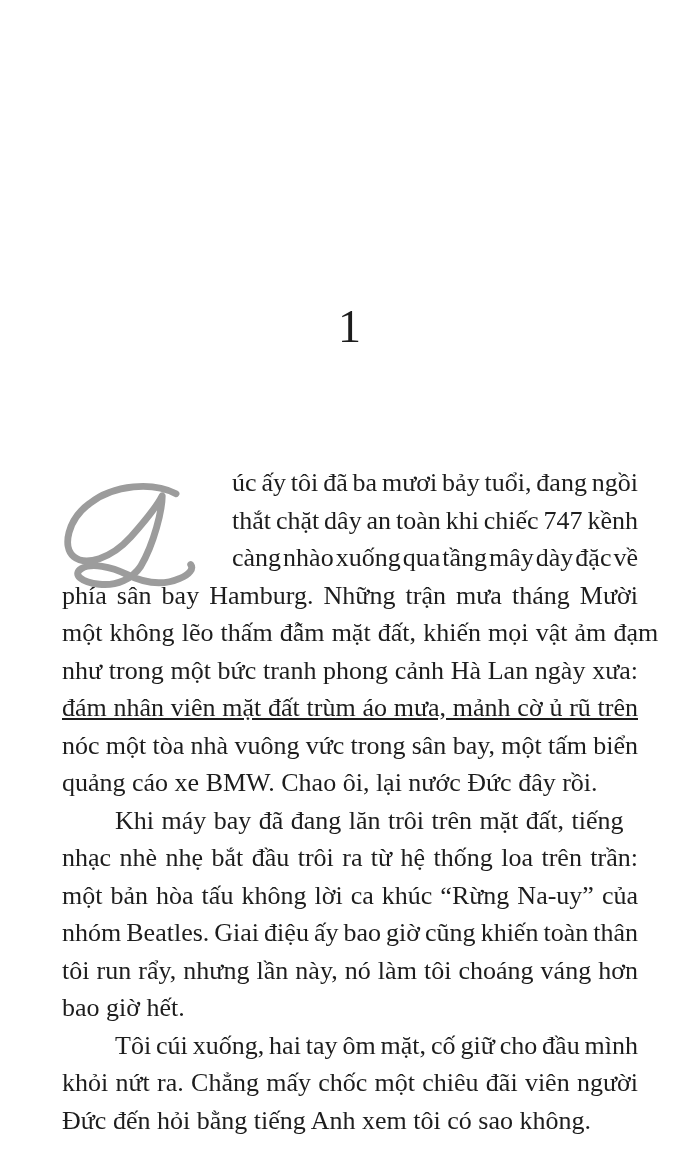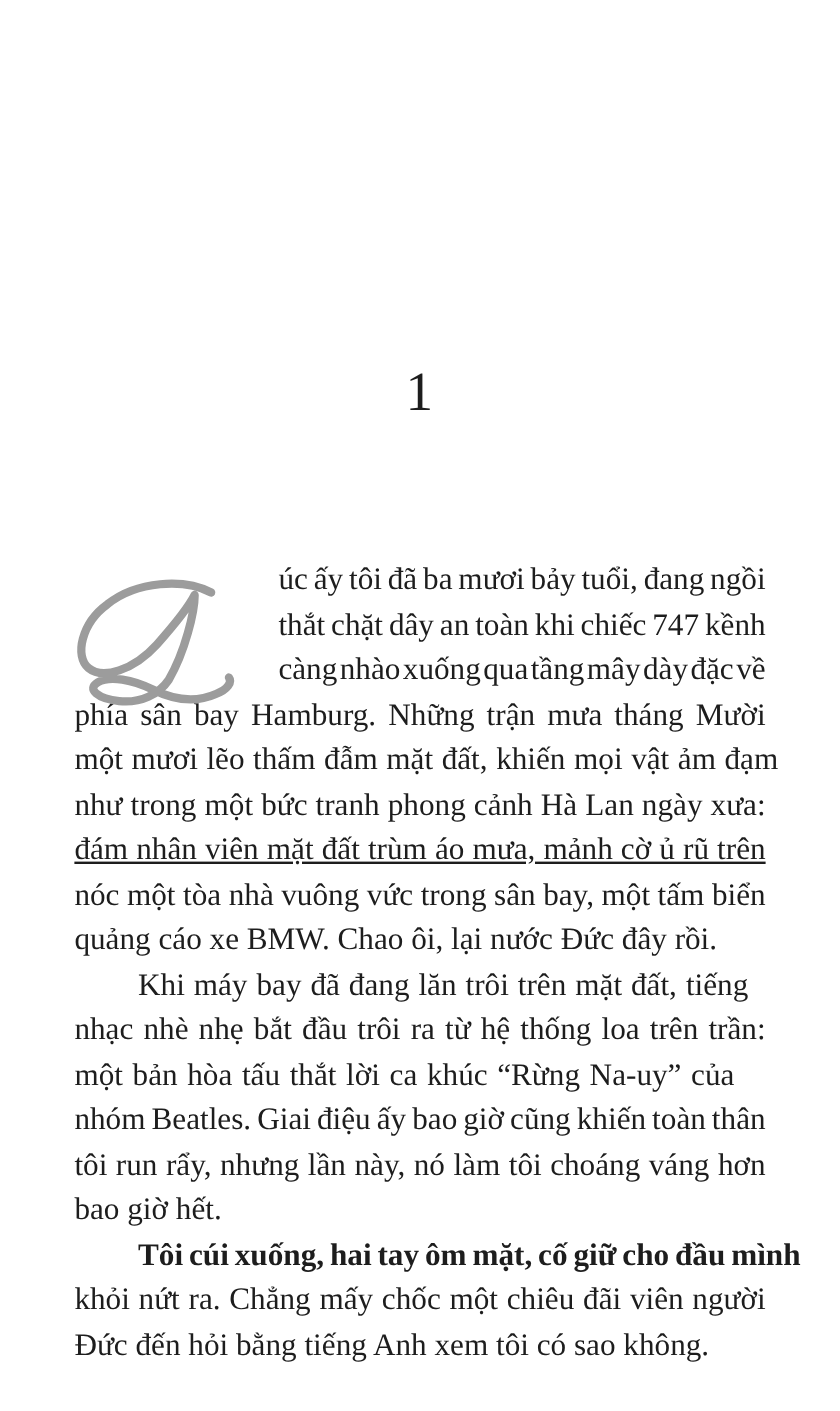--- a/index.html
+++ b/index.html
@@ -65,31 +65,31 @@
                  C 32 84, 52 88, 68 96
                  C 86 105, 104 108, 122 100
                  C 132 96, 136 90, 133 86"></path>
       </svg>
     </div>
 
     <div class="line dc" style="word-spacing: -1.62847px;"><span style="white-space: nowrap;">úc ấy tôi đã ba mươi bảy tuổi, đang ngồi</span></div>
     <div class="line dc" style="word-spacing: -1.59375px;"><span style="white-space: nowrap; text-align: center;">thắt chặt dây an toàn khi chiếc 747 kềnh</span></div>
     <div class="line dc" style="word-spacing: -4.48242px;"><span style="white-space: nowrap;">càng nhào xuống qua tầng mây dày đặc về</span></div>
     <div class="line" style="word-spacing: 3.58789px;"><span style="white-space: nowrap;">phía sân bay Hamburg. Những trận mưa tháng Mười</span></div>
-    <div class="line" style="word-spacing: 0.637784px;"><span style="white-space: nowrap;">một mươi lẽo thấm đẫm mặt đất, khiến mọi vật ảm đạm</span></div>
+    <div class="line" style="word-spacing: 0.637784px;"><span style="white-space: nowrap;">một không lẽo thấm đẫm mặt đất, khiến mọi vật ảm đạm</span></div>
     <div class="line" style="word-spacing: 0.229687px;"><span style="white-space: nowrap;">như trong một bức tranh phong cảnh Hà Lan ngày xưa:</span></div>
     <div class="line" style="word-spacing: 0.253906px; text-decoration: underline;"><span style="white-space: nowrap;">đám nhân viên mặt đất trùm áo mưa, mảnh cờ ủ rũ trên</span></div>
     <div class="line" style="word-spacing: -0.228693px;"><span style="white-space: nowrap;">nóc một tòa nhà vuông vức trong sân bay, một tấm biển</span></div>
     <div class="line nojust">quảng cáo xe BMW. Chao ôi, lại nước Đức đây rồi.</div>
 
     <div class="line indent" style="word-spacing: 0.964063px;"><span style="white-space: nowrap;">Khi máy bay đã đang lăn trôi trên mặt đất, tiếng</span></div>
     <div class="line" style="word-spacing: 1.94271px; text-align: center;"><span style="white-space: nowrap;">nhạc nhè nhẹ bắt đầu trôi ra từ hệ thống loa trên trần:</span></div>
-    <div class="line" style="word-spacing: 1.53125px;"><span style="white-space: nowrap;">một bản hòa tấu thắt lời ca khúc “Rừng Na-uy” của</span></div>
+    <div class="line" style="word-spacing: 1.53125px;"><span style="white-space: nowrap;">một bản hòa tấu không lời ca khúc “Rừng Na-uy” của</span></div>
     <div class="line" style="word-spacing: -1.46719px;"><span style="white-space: nowrap;">nhóm Beatles. Giai điệu ấy bao giờ cũng khiến toàn thân</span></div>
     <div class="line" style="word-spacing: 0.578125px;"><span style="white-space: nowrap;">tôi run rẩy, nhưng lần này, nó làm tôi choáng váng hơn</span></div>
     <div class="line nojust">bao giờ hết.</div>
 
-    <div class="line indent" style="word-spacing: -1.59091px; font-weight: bold;"><span style="white-space: nowrap;">Tôi cúi xuống, hai tay ôm mặt, cố giữ cho đầu mình</span></div>
+    <div class="line indent" style="word-spacing: -1.59091px;"><span style="white-space: nowrap;">Tôi cúi xuống, hai tay ôm mặt, cố giữ cho đầu mình</span></div>
     <div class="line" style="word-spacing: 0.76875px;"><span style="white-space: nowrap;">khỏi nứt ra. Chẳng mấy chốc một chiêu đãi viên người</span></div>
     <div class="line nojust">Đức đến hỏi bằng tiếng Anh xem tôi có sao không.</div>
 
   </div>
 </div>
 
 </body></html>

